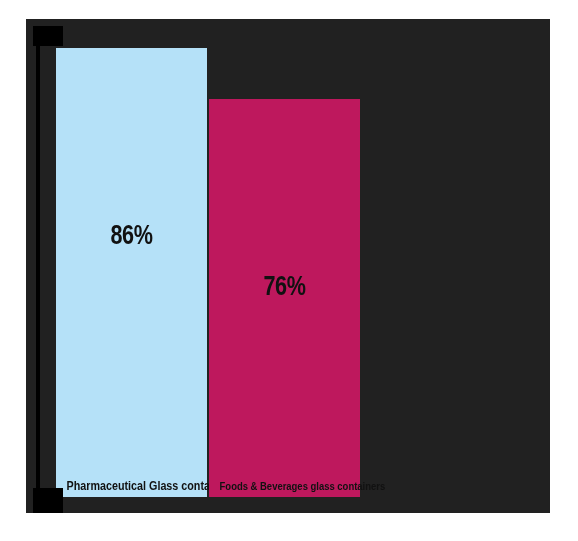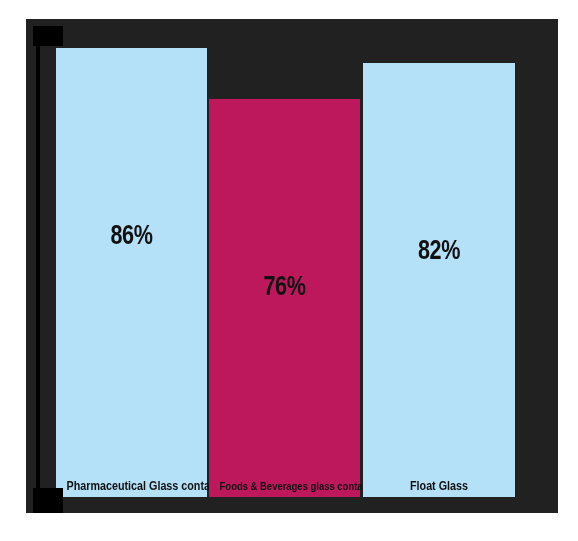--- a/index.html
+++ b/index.html
@@ -24,21 +24,20 @@
 
   
   .panel {
     position: absolute;
     left: 26px;
     top: 19px;
     width: 524px;
     height: 494px;
     background: #212121;
     overflow: hidden;
-    padding-left: 8px;
   }
 
   
   .slider {
     position: absolute;
     left: 33px;
     top: 26px;
     width: 30px;
     height: 487px;
   }
@@ -118,24 +117,20 @@
       <div class="bar b0" style="left: 30px; width: 151px; height: 449px; background: rgb(181, 225, 248);">
         <span class="bar-value">86%</span>
         <span class="bar-label">Pharmaceutical Glass containers</span>
       </div>
 
       <div class="bar b1" style="left: 183px; width: 151px; height: 398px; background: #be185d;">
         <span class="bar-value">76%</span>
         <span class="bar-label">Foods &amp; Beverages glass containers</span>
       </div>
 
-      <div class="bar b2" style="left: 337px; width: 152px; height: 434px; background: rgb(181, 225, 248);">
-        <span class="bar-value">82%</span>
-        <span class="bar-label">Float Glass</span>
-      </div>
 
     </div>
   </div>
 
   <div class="slider">
     <div class="slider-track"></div>
     <div class="slider-handle top"></div>
     <div class="slider-handle bottom"></div>
   </div>
 

